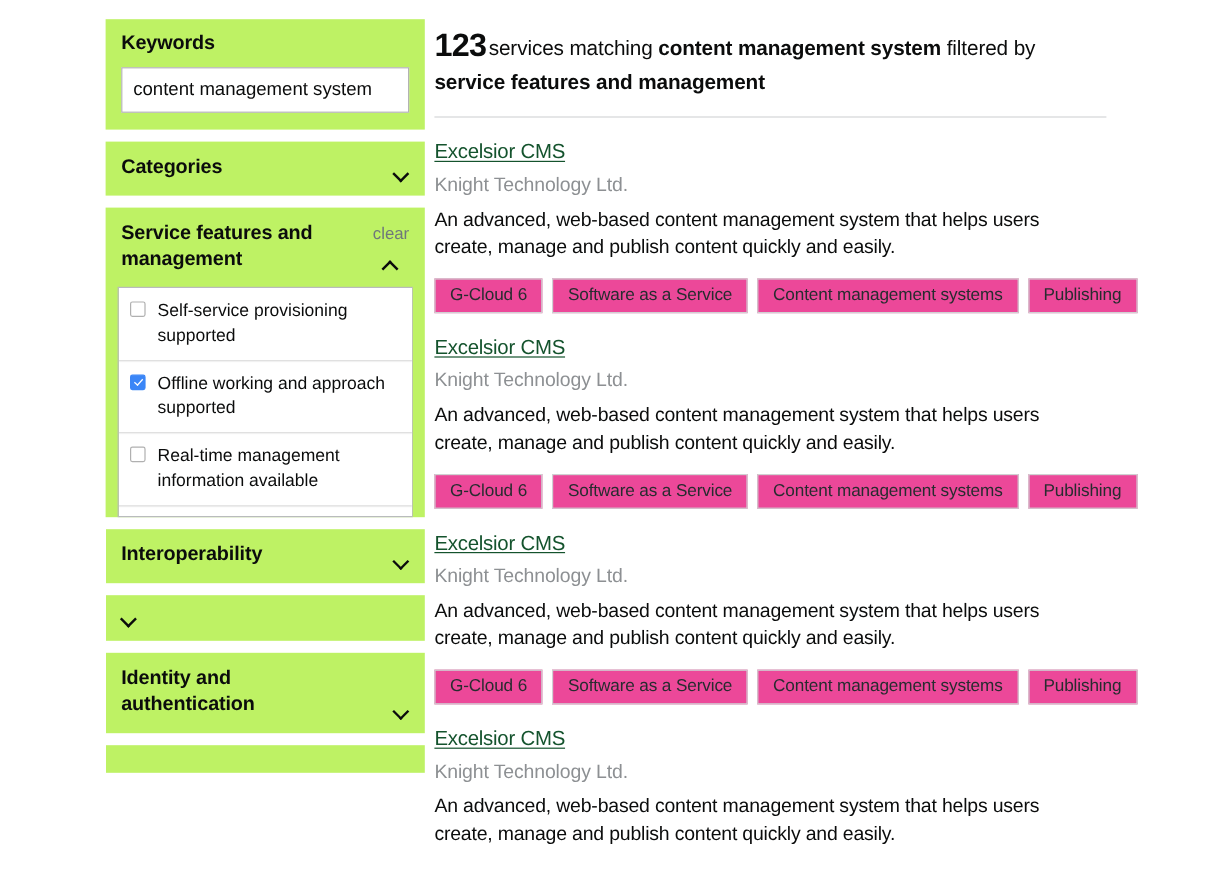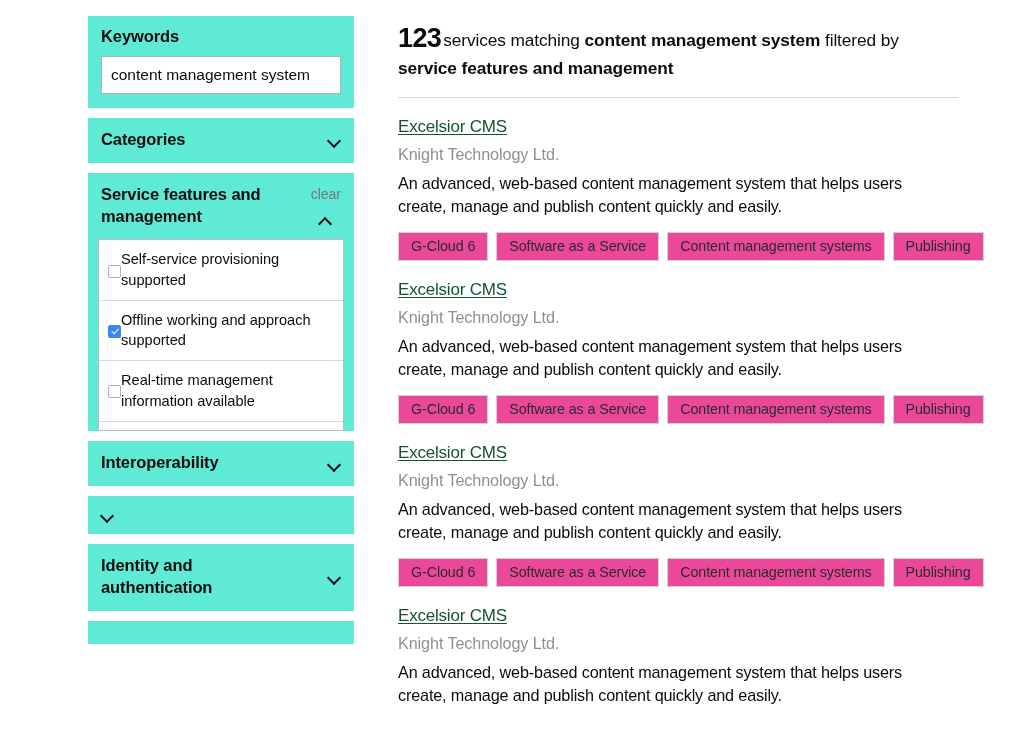--- a/index.html
+++ b/index.html
@@ -22,26 +22,26 @@
   }
 
   
   .sidebar {
     position: absolute;
     left: 88px;
     top: 16px;
     width: 266px;
   }
   .panel {
-    background: #5eead4;
+    background: #bef264;
     margin-bottom: 10px;
   }
   .panel-head {
     display: flex;
-    align-items: center;
+    align-items: flex-end;
     justify-content: space-between;
     padding: 11px 13px 12px 13px;
     box-sizing: border-box;
   }
   .panel-title {
     font-size: 16.5px;
     font-weight: bold;
     line-height: 1.32;
     letter-spacing: -0.1px;
     color: #0b0c0c;
@@ -120,21 +120,22 @@
   .options-wrap::-webkit-scrollbar {
     width: 9px;
     background: #eceded;
   }
   .options-wrap::-webkit-scrollbar-thumb {
     background: #7b7b7b;
     border-radius: 5px;
   }
   .option-row {
     display: flex;
-    align-items: center;
+    align-items: flex-start;
+    gap: 10px;
     padding: 9px 10px 9px 9px;
     border-bottom: 1px solid #d8d8d8;
     box-sizing: border-box;
   }
   .option-row:last-child { border-bottom: none; }
   .cb {
     flex-shrink: 0;
     width: 13px;
     height: 13px;
     margin-top: 2px;
@@ -161,21 +162,21 @@
   }
   .option-label {
     font-size: 14.6px;
     line-height: 1.42;
     color: #0b0c0c;
   }
 
   
   .main {
     position: absolute;
-    left: 398px;
+    left: 362px;
     top: 20px;
     width: 560px;
   }
   .results-head {
     font-size: 17.3px;
     line-height: 1.38;
     color: #0b0c0c;
     letter-spacing: -0.1px;
   }
   .results-count {

